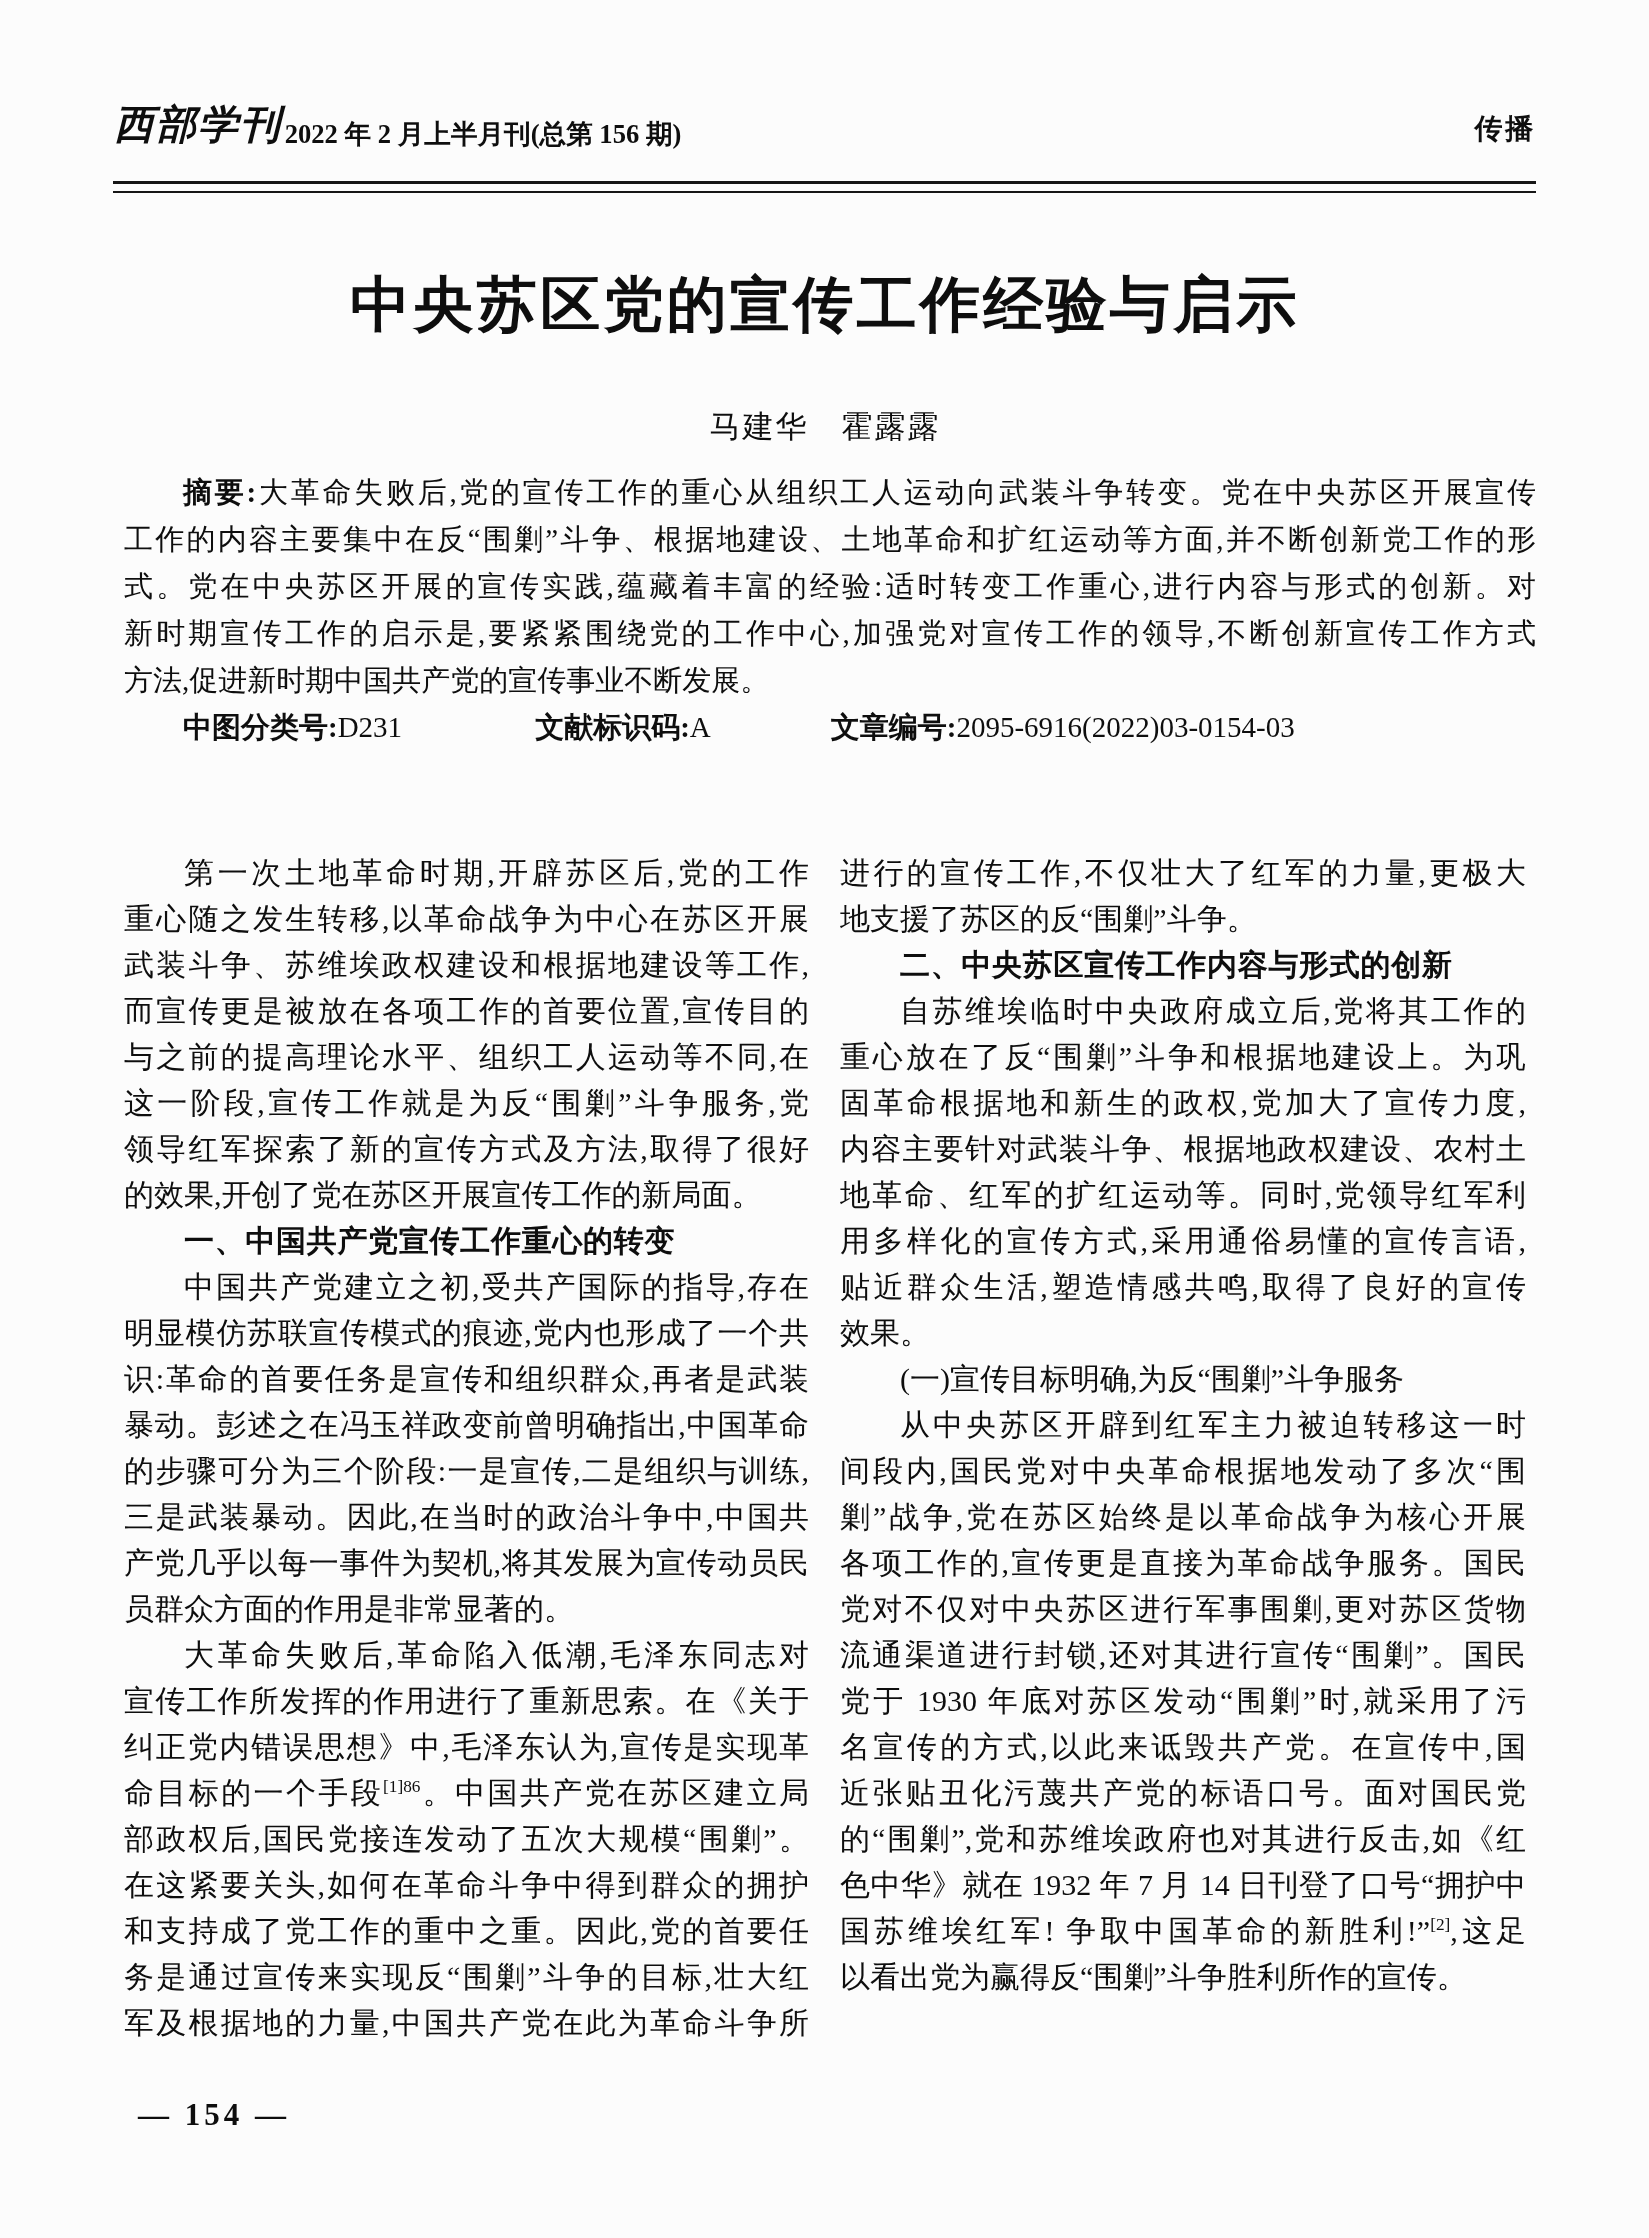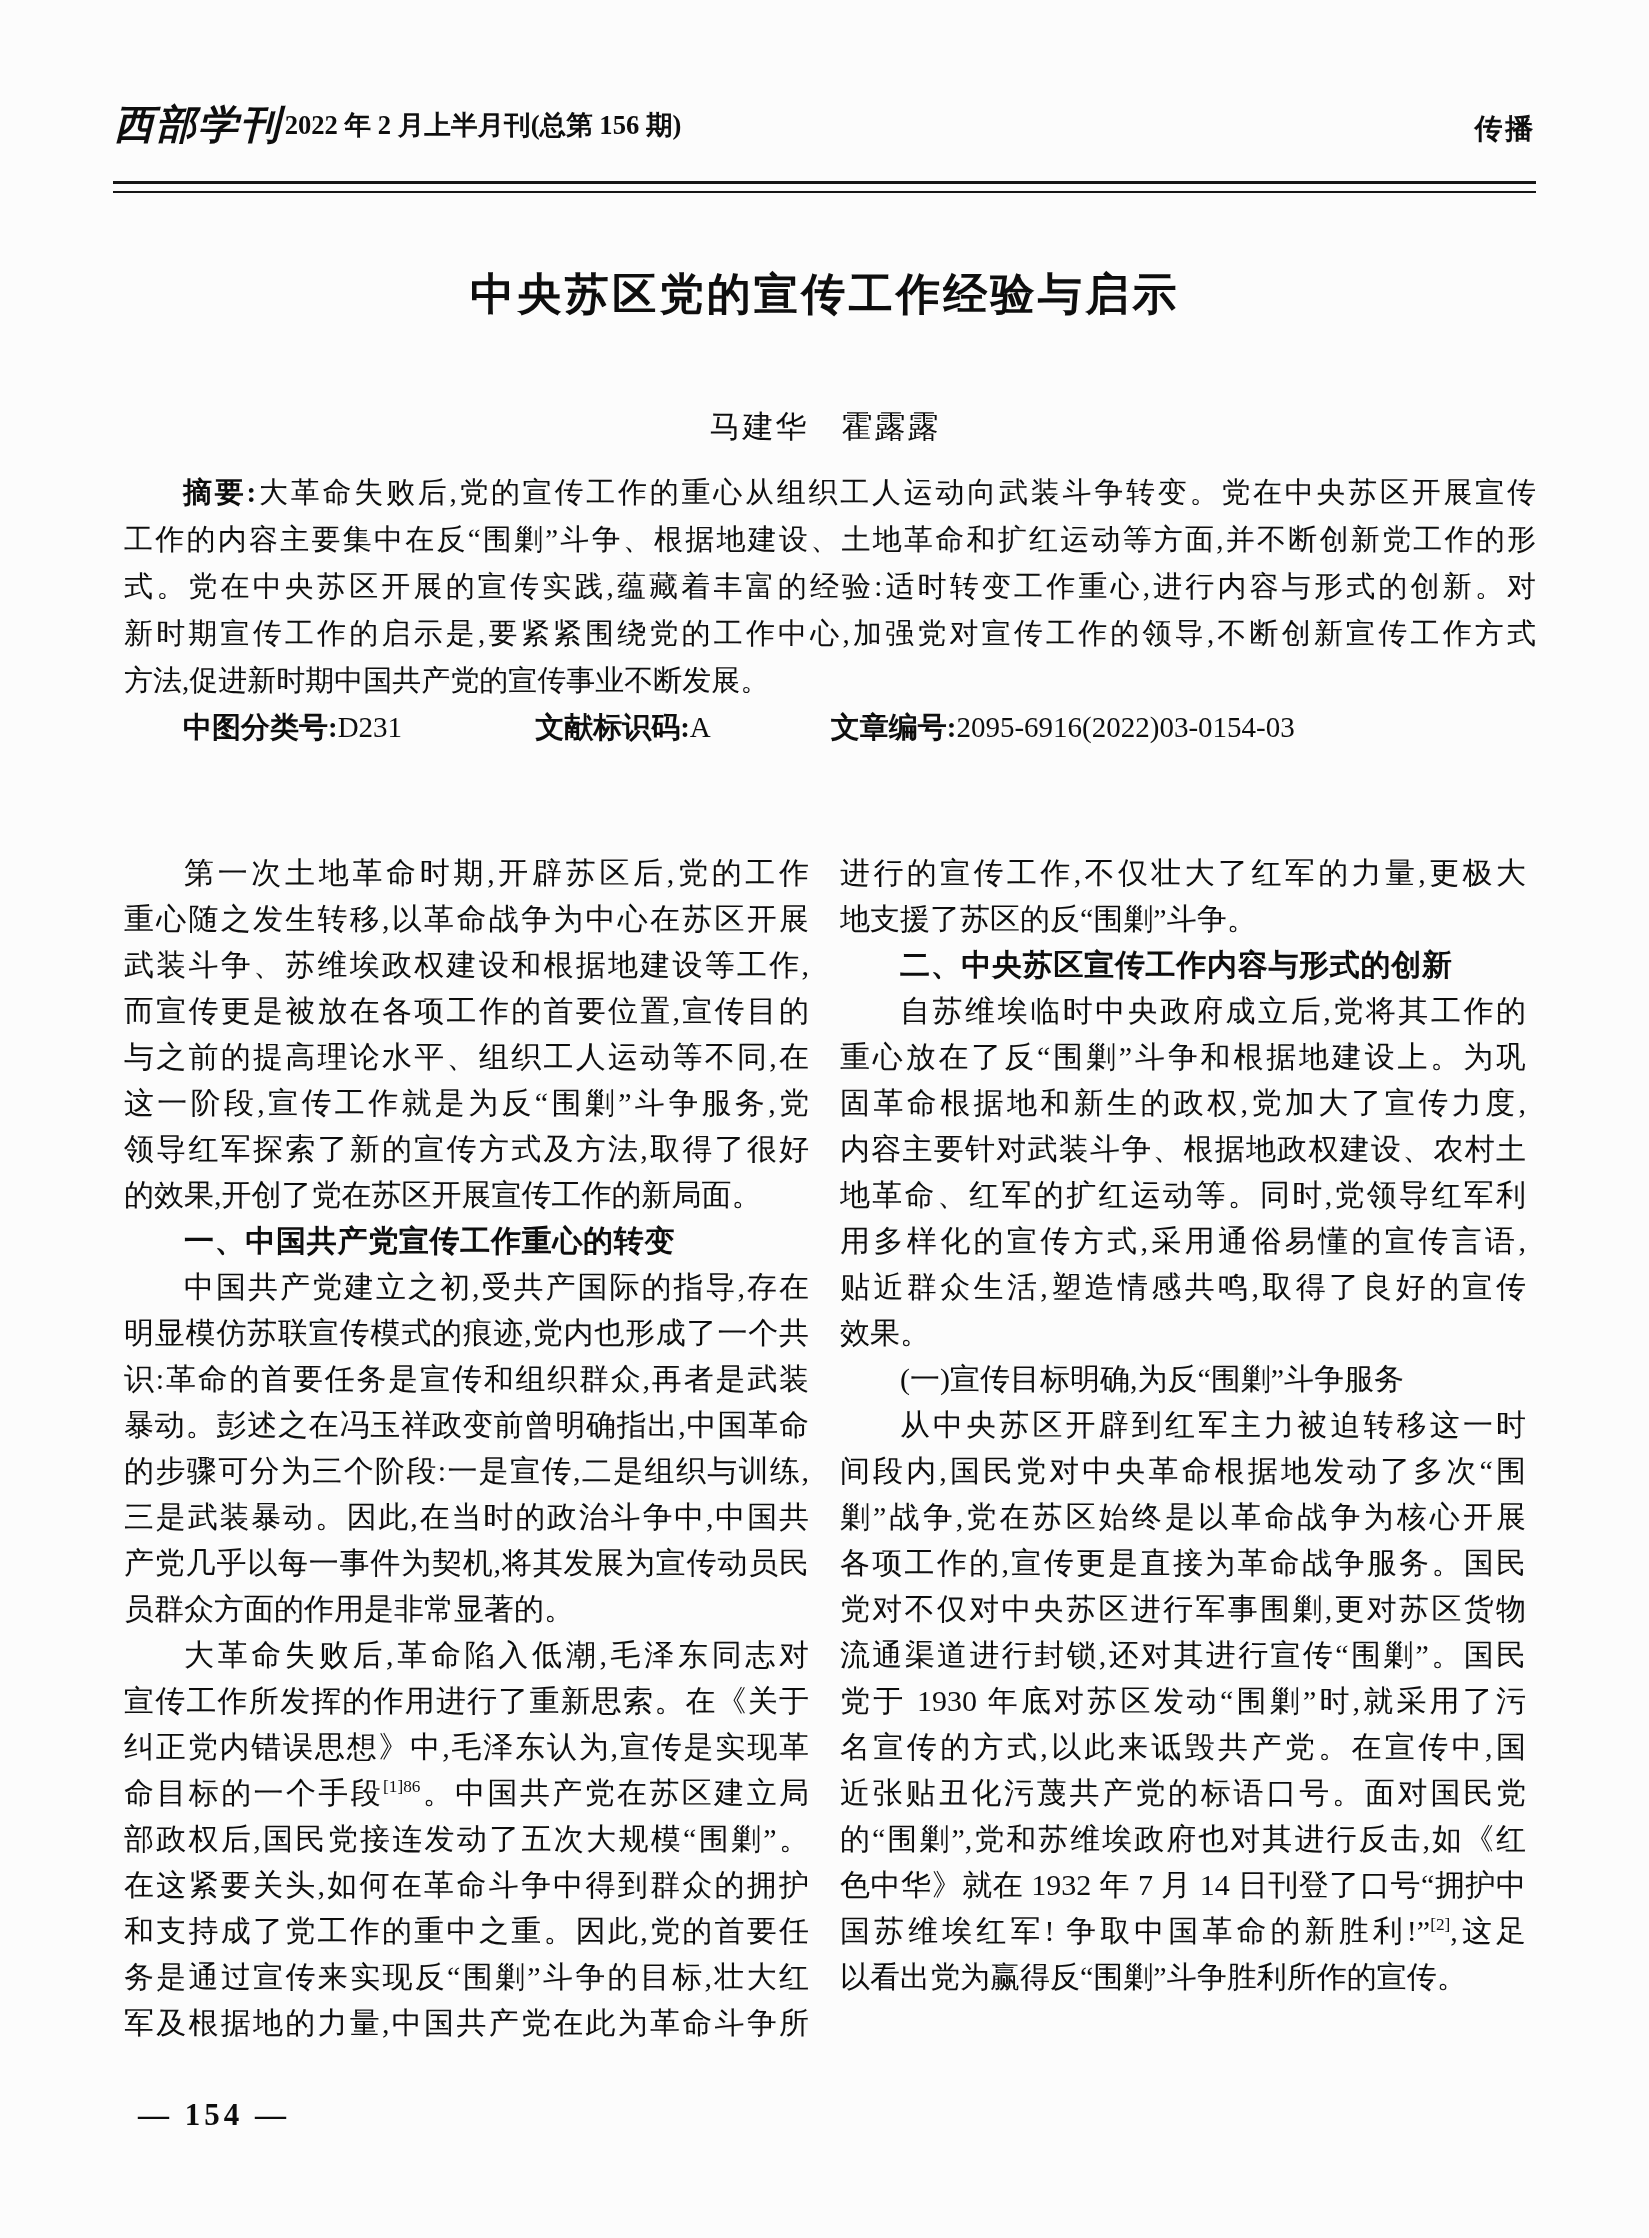--- a/index.html
+++ b/index.html
@@ -1,30 +1,30 @@
 <!DOCTYPE html>
 <html style="font-size:10.6px"><head>
 <meta charset="utf-8">
 <style>
   html,body{margin:0;padding:0;background:#e8e8e8;}
   .page{position:relative;width:1650px;height:2239px;background:#fcfcfc;
         font-family:"Liberation Serif","DejaVu Serif",serif;color:#0e0e0e;overflow:hidden;}
   
   .hdr{position:absolute;left:114px;right:114px;top:97px;display:flex;
        justify-content:space-between;align-items:baseline;}
-  .hdr-left{display:flex;align-items:center;}
+  .hdr-left{display:flex;align-items:flex-end;}
   .jname{font-size:40px;font-weight:bold;font-style:italic;letter-spacing:2px;}
   .issue{font-size:26.6px;font-weight:bold;margin-left:2.7px;}
   .section{font-size:28px;font-weight:bold;letter-spacing:2.7px;}
   .rule{position:absolute;left:113px;right:114px;background:#161616;}
   .rule.thick{top:181px;height:3.3px;}
   .rule.thin{top:191px;height:2px;}
   
   .title{position:absolute;left:0;width:100%;top:265px;text-align:center;
-         font-weight:bold;font-size:44px;letter-spacing:3.3px;}
+         font-weight:bold;font-size:60px;letter-spacing:3.3px;}
   .authors{position:absolute;left:0;width:100%;top:406px;text-align:center;
            font-size:31px;letter-spacing:2px;}
   
   .abs{position:absolute;left:124px;width:1412px;top:469px;font-size:29px;line-height:47px;}
   .al{height:47px;overflow:hidden;text-align:justify;text-align-last:justify;}
   .al.first{text-indent:59px;}
   .al.endl{text-align-last:left;}
   .kwl,.metal{height:47px;overflow:hidden;text-indent:59px;text-align:left;}
   .b{font-weight:bold;}
   .meta-seg2{margin-left:133px;}

